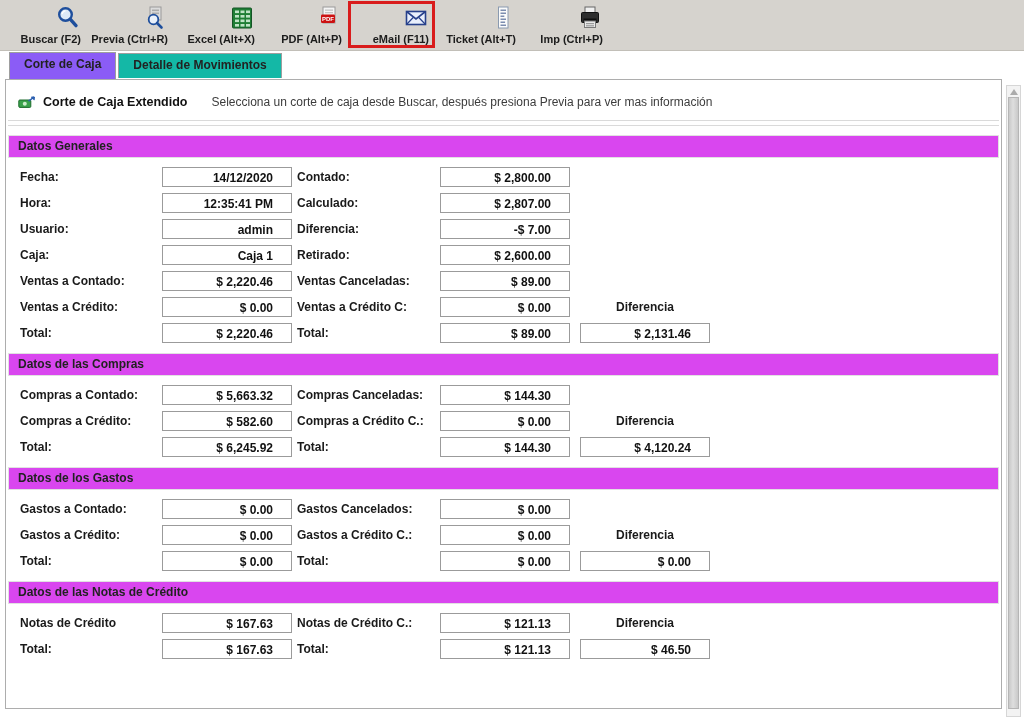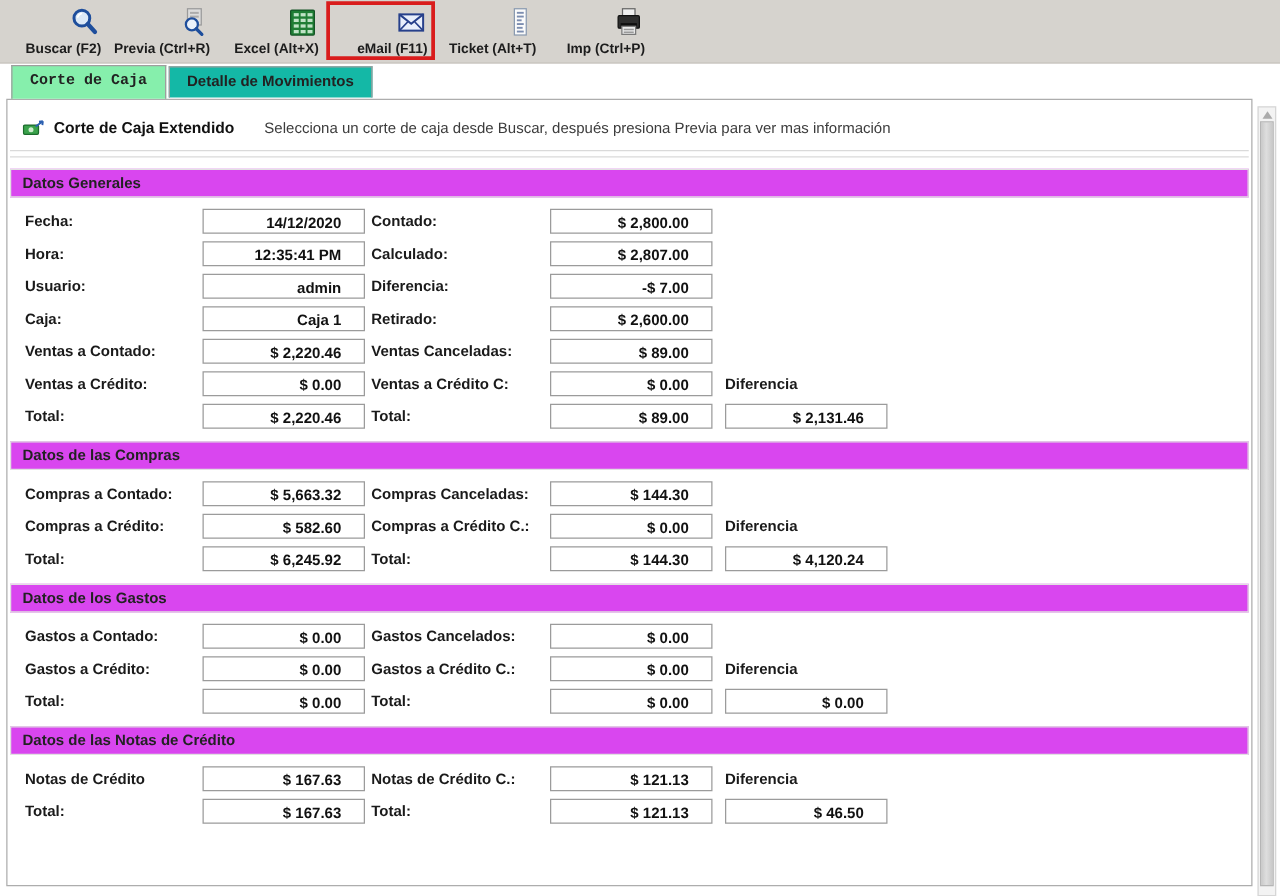--- a/index.html
+++ b/index.html
@@ -21,21 +21,21 @@
   .tbtn .ticon{width:26px;height:26px;display:block;}
   .tbtn .tlabel{font-size:11px;font-weight:bold;color:#1c1c1c;margin-top:2px;white-space:nowrap;}
   .red-frame{position:absolute;top:1px;bottom:2px;left:0px;right:0px;border:3px solid #d91c1c;pointer-events:none;}
   
   .tabbar{height:27px;display:flex;align-items:flex-end;padding-left:9px;background:#fff;position:relative;z-index:2;}
   .tab{
     height:24px;line-height:23px;padding:0 14px;font-size:12px;font-weight:bold;
     border:1px solid #9e9e9e;border-bottom:none;background:#14b8a6;color:#222;
     margin-right:2px;cursor:pointer;position:relative;
   }
-  .tab.active{background:#86efac;z-index:3;margin-bottom:-1px;height:26px;font-family:Liberation Mono, monospace;}
+  .tab.active{background:#8b5cf6;z-index:3;margin-bottom:-1px;height:26px;}
   
   .panel{
     position:absolute;left:5px;right:22px;top:79px;height:630px;
     border:1px solid #adadad;background:#fff;box-sizing:border-box;z-index:1;
   }
   .page-header{display:flex;align-items:center;margin:13px 0 0 12px;height:18px;}
   .page-title{font-size:12.5px;font-weight:bold;color:#111;margin-left:7px;}
   .page-instruction{font-size:12px;color:#3c3c3c;margin-left:24px;}
   .dline{border-top:1px solid #dadada;margin:0 2px;}
   .dline.first{margin-top:9px;}
@@ -48,21 +48,21 @@
     display:grid;grid-template-columns:142px 130px 148px 130px 10px 130px;
     align-items:center;height:22px;margin:0 0 4px 14px;
   }
   .lbl{font-size:12px;font-weight:bold;color:#1a1a1a;white-space:nowrap;}
   .lbl2{padding-left:5px;}
   .box{
     border:1px solid #9b9b9b;background:#fff;height:20px;line-height:20px;
     text-align:right;padding-right:18px;font-size:12px;font-weight:bold;color:#111;
     box-sizing:border-box;overflow:hidden;white-space:nowrap;
   }
-  .difflbl{font-size:12px;font-weight:bold;color:#1a1a1a;}
+  .difflbl{font-size:12px;font-weight:bold;text-align:center;color:#1a1a1a;}
   
   .scrollbar{
     position:absolute;top:85px;right:3px;width:15px;height:632px;
     background:#f3f3f3;border:1px solid #d6d6d6;box-sizing:border-box;
   }
   .scroll-arrow{
     width:0;height:0;margin:3px auto 2px auto;
     border-left:4px solid transparent;border-right:4px solid transparent;
     border-bottom:6px solid #ababab;
   }
@@ -110,20 +110,30 @@
           <rect x="11.5" y="14.5" width="4" height="2.6"></rect>
           <rect x="17" y="14.5" width="4" height="2.6"></rect>
         <rect x="6" y="19" width="4" height="2.6"></rect>
           <rect x="11.5" y="19" width="4" height="2.6"></rect>
           <rect x="17" y="19" width="4" height="2.6"></rect>
       </g>
     </svg>
     <span class="tlabel">Excel (Alt+X)</span>
   </button>
 
+  <button class="tbtn">
+    <svg class="ticon" viewBox="0 0 26 26">
+      <rect x="7" y="2" width="12" height="16" fill="#f5f5f5" stroke="#9a9a9a"></rect>
+      <rect x="9" y="4.5" width="8" height="1.3" fill="#c4c4c4"></rect>
+      <rect x="9" y="7" width="8" height="1.3" fill="#c4c4c4"></rect>
+      <rect x="5" y="9.5" width="14" height="8.5" rx="1.2" fill="#cc1111"></rect>
+      <text x="12" y="16" font-size="6" fill="#ffffff" text-anchor="middle" font-weight="bold" font-family="Liberation Sans, sans-serif">PDF</text>
+    </svg>
+    <span class="tlabel">PDF (Alt+P)</span>
+  </button>
 
   <button class="tbtn">
     <div class="red-frame"></div>
     <svg class="ticon" viewBox="0 0 26 26">
       <rect x="3.5" y="6.5" width="19" height="13" fill="#e9effc" stroke="#27408b" stroke-width="1.6"></rect>
       <path d="M3.5 6.5 L13 14 L22.5 6.5" fill="none" stroke="#27408b" stroke-width="1.6"></path>
       <path d="M3.5 19.5 L10.2 12.5 M22.5 19.5 L15.8 12.5" fill="none" stroke="#27408b" stroke-width="1.2"></path>
     </svg>
     <span class="tlabel">eMail (F11)</span>
   </button>

